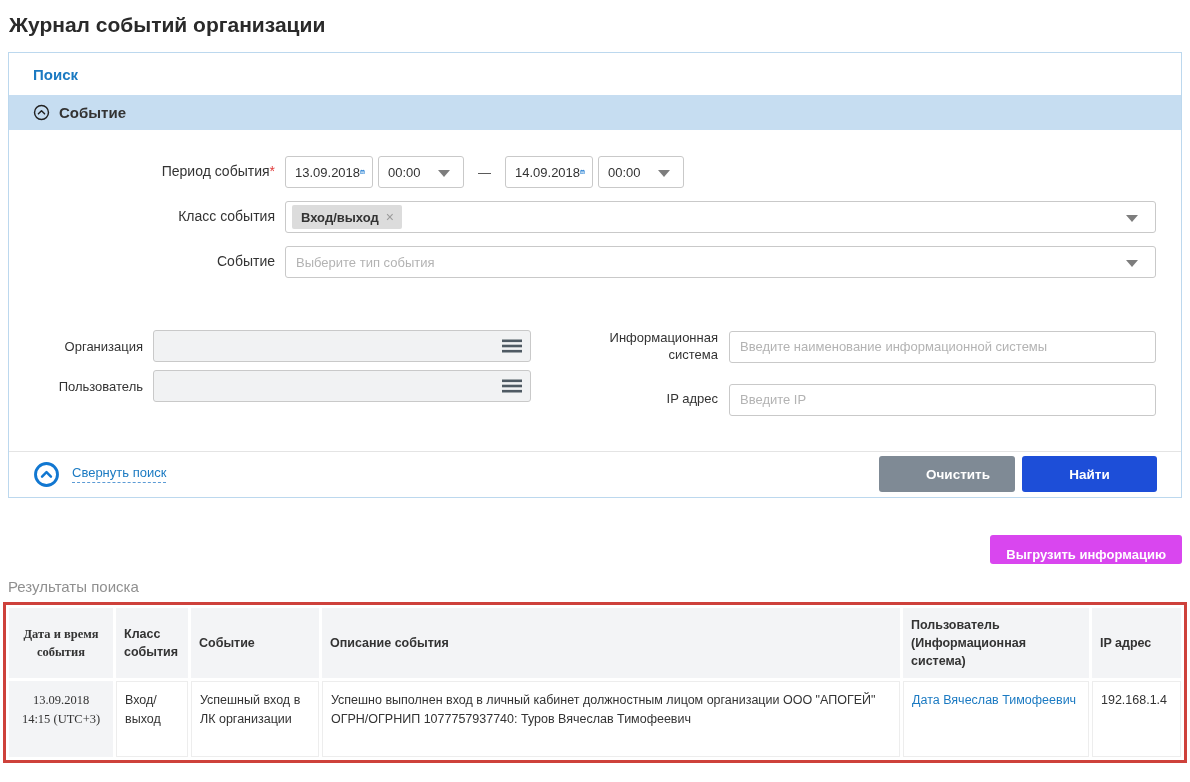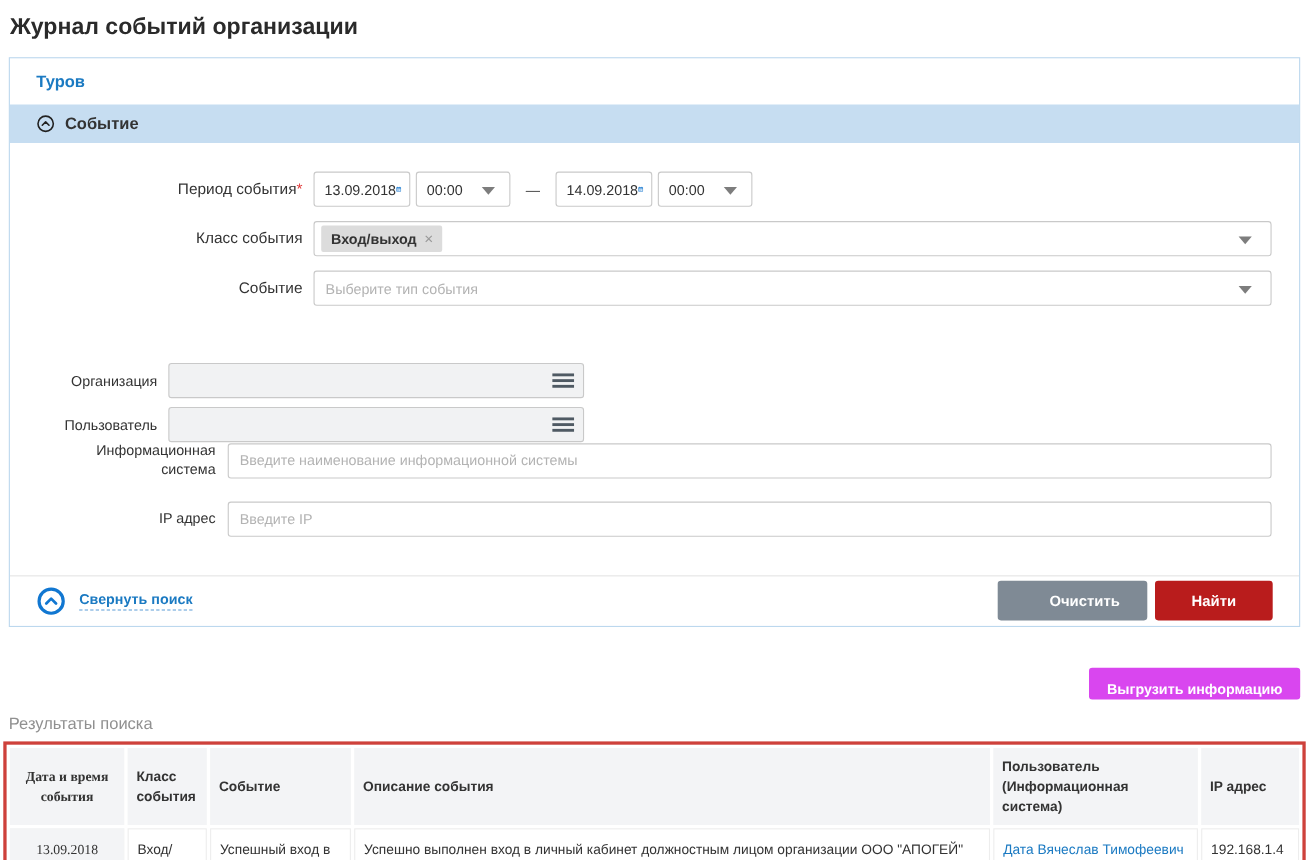--- a/index.html
+++ b/index.html
@@ -55,21 +55,21 @@
   .tag-x { color:#9a9a9a; font-weight:normal; font-size:14px; cursor:pointer; line-height:1; }
   .placeholder { color:#b3b3b3; }
 
   .text-input {
     border:1px solid #c9c9c9; border-radius:3px; height:32px; padding:0 10px;
     font-size:13px; font-family:inherit; color:#333; width:100%; outline:none;
   }
   .text-input::placeholder { color:#b3b3b3; }
 
   
-  .initiator-area { display:flex; padding:25px 0 35px 0;flex-direction:column; }
+  .initiator-area { display:flex; padding:25px 0 35px 0; }
   .init-left { display:flex; flex-direction:column; gap:8px; flex:none; width:522px; }
   .init-row { display:flex; align-items:center; }
   .init-label { width:144px; flex:none; text-align:right; padding-right:10px; }
   .locked-input {
     width:378px; height:32px; border:1px solid #c9c9c9; border-radius:3px;
     background:#f1f2f3; position:relative; cursor:pointer;
   }
   .hamburger { position:absolute; right:8px; top:8px; }
   .init-right { flex:1; display:flex; flex-direction:column; gap:20px; padding-right:25px; }
   .init-right .init-row { align-items:center; }
@@ -77,29 +77,29 @@
     width:198px; flex:none; text-align:right; padding:0 11px 0 66px;
     font-size:13px; line-height:1.3;
   }
   .init-right .text-input { flex:1; width:auto; }
 
   
   .search-footer {
     border-top:1px solid #e4e4e4; padding:5px 24px; height:46px;
     display:flex; align-items:center; justify-content:space-between;
   }
-  .collapse-link { display:flex; align-items:center; gap:12px; color:#1b7ac2; cursor:pointer;font-weight:bold; }
+  .collapse-link { display:flex; align-items:center; gap:12px; color:#1b7ac2; cursor:pointer; }
   .collapse-text { border-bottom:1px dashed #5b9bd5; padding-bottom:2px; font-size:13px; }
   .footer-buttons { display:flex; gap:7px; }
   .btn {
     height:36px; border:none; border-radius:3px; color:#fff; font-weight:bold;
     font-size:13.5px; font-family:inherit; cursor:pointer;
   }
   .btn-gray { background:#7f8a95; width:136px;padding-left:28px; }
-  .btn-blue { background:#b91c1c; width:107px; }
+  .btn-blue { background:#1d4ed8; width:135px; }
 
   
   .export-row { display:flex; justify-content:flex-end; margin-top:37px; }
   .btn-export {
     height:29px; padding:12px 16px; background:#d946ef; border:none; border-radius:3px;
     color:#fff; font-weight:bold; font-size:13px; font-family:inherit; cursor:pointer;
   }
 
   
   .results-title { color:#909090; font-size:15px; margin:14px 0 7px 0; }
@@ -121,21 +121,21 @@
 </head>
 <body>
 
 <div class="page">
 
   <div class="page-title">Журнал событий организации</div>
 
   <div class="search-panel">
 
     <div class="search-header">
-      <span>Туров</span>
+      <span>Поиск</span>
     </div>
 
     <div class="section-band">
       <svg class="circle-chevron" width="17" height="17" viewBox="0 0 20 20">
         <circle cx="10" cy="10" r="8.2" fill="none" stroke="#222" stroke-width="1.7"></circle>
         <path d="M6.4 11.6 L10 8 L13.6 11.6" fill="none" stroke="#222" stroke-width="1.7" stroke-linecap="round" stroke-linejoin="round"></path>
       </svg>
       <span>Событие</span>
     </div>
 

